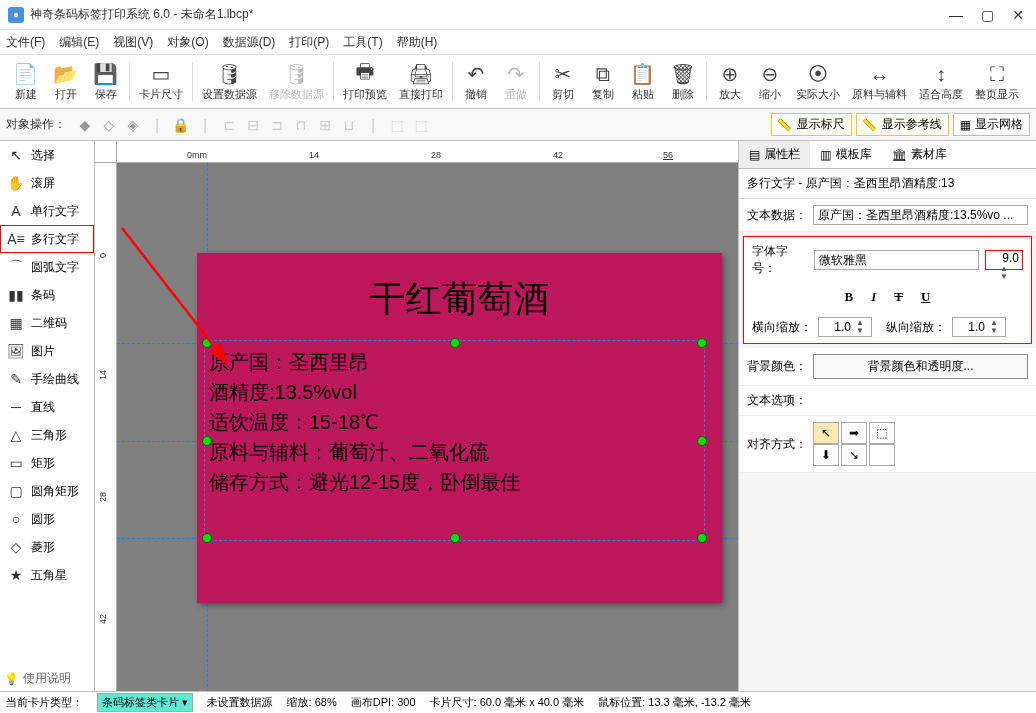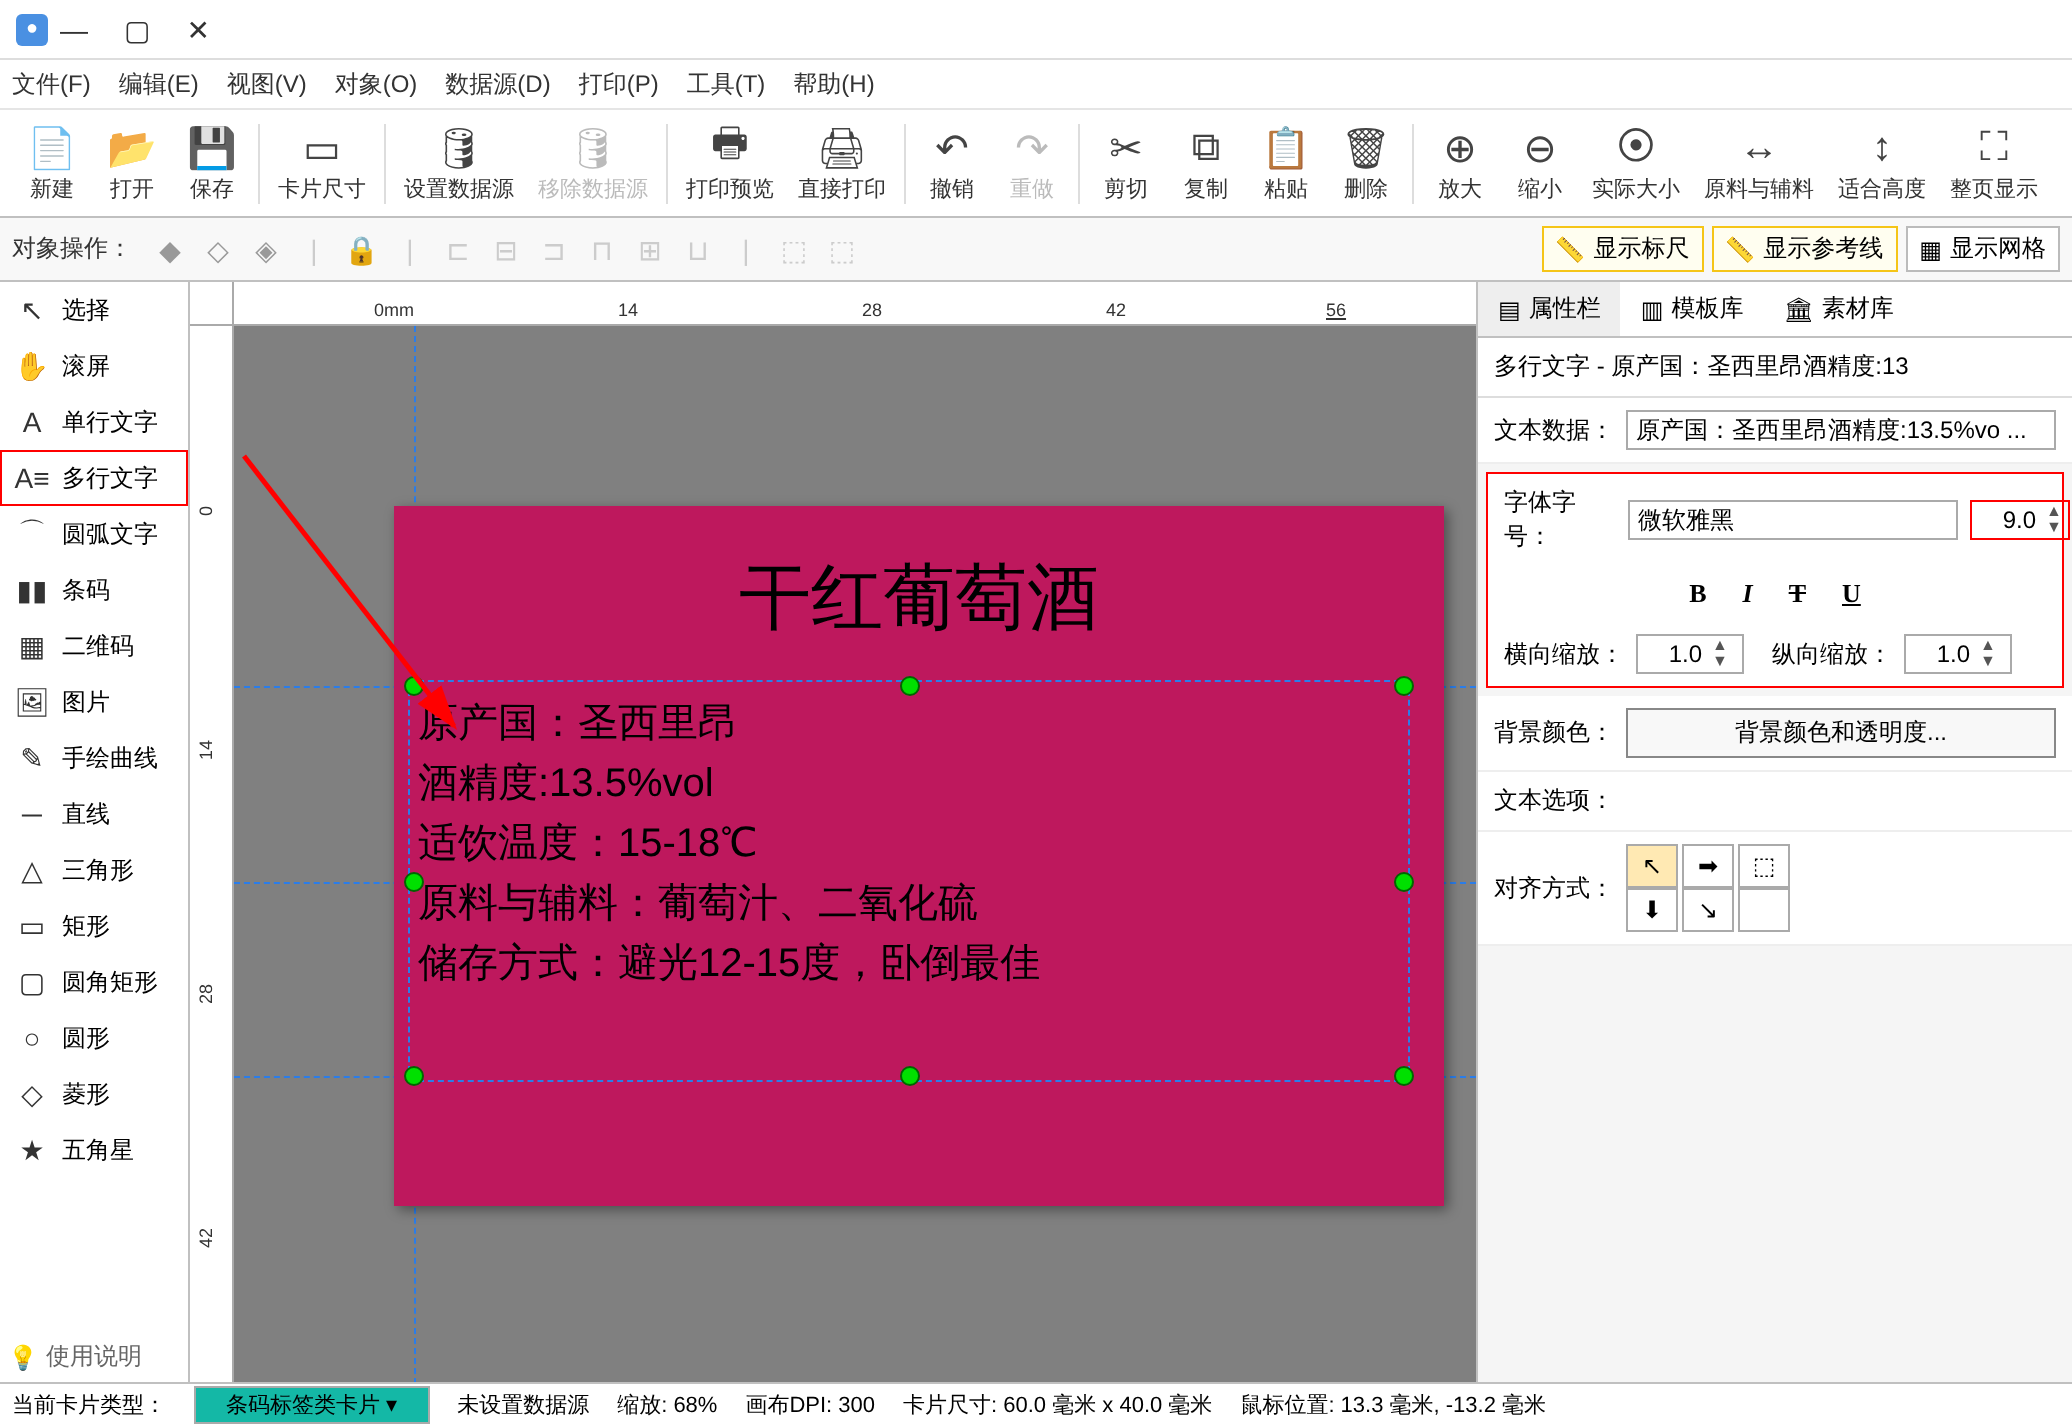--- a/index.html
+++ b/index.html
@@ -70,39 +70,40 @@
 .rbody { flex:1; overflow-y:auto; padding:0; }
 .robrow { border-bottom:1px solid #ddd; padding:6px 8px; font-size:12px; background:#fff; }
 .robrow.title { background:#fff; font-size:12px; }
 .objtitle { white-space:nowrap; overflow:hidden; text-overflow:ellipsis; }
 .prow { display:flex; align-items:center; gap:6px; padding:6px 8px; font-size:12px; background:#fff; border-bottom:1px solid #eee; }
 .prow .plabel { min-width:56px; }
 .prow input[type=text] { flex:1; border:1px solid #aaa; padding:2px 4px; font-size:12px; height:20px; }
 .prow .numbox { width:54px; border:1px solid #aaa; display:flex; align-items:center; height:20px; }
 .prow .numbox input { border:none; width:34px; text-align:right; padding-right:2px; font-size:12px; }
 .prow .numbox .spin { width:14px; font-size:8px; line-height:8px; text-align:center; color:#555; }
-.redbox { border:1px solid #ff0000 !important; }
+.redbox { border:1px solid #ff0000 !important;flex-direction:column; }
 .fontbtns { display:flex; gap:18px; justify-content:center; padding:6px; background:#fff; }
 .fontbtns span { font-weight:bold; font-size:13px; cursor:pointer; font-family:serif; }
 .widebtn { flex:1; border:1px solid #888; background:#f8f8f8; text-align:center; padding:3px; font-size:12px; cursor:pointer; }
 .swatch { width:18px; height:18px; background:#000; border:1px solid #888; }
 .dial { width:56px; height:56px; border:1px solid #888; border-radius:50%; position:relative; background:#fff; }
 .dial .dot { width:8px; height:8px; border-radius:50%; background:#fff; border:1px solid #888; position:absolute; right:-4px; top:24px; }
 .alignrow { display:flex; gap:2px; }
 .alignbtn { width:26px; height:22px; border:1px solid #aaa; background:#fff; display:flex; align-items:center; justify-content:center; font-size:12px; cursor:pointer; }
 
 
 .statusbar { position:absolute; bottom:0; left:0; right:0; height:22px; background:#fff; border-top:1px solid #c0c0c0; display:flex; align-items:center; font-size:11px; padding:0 6px; gap:14px; }
 .statusbar .spacer { flex:1; }
 </style>
 </head>
 <body>
 
 <div class="titlebar">
   <div class="ico">●</div>
+  <div class="title">神奇条码标签打印系统 6.0 - 未命名1.lbcp*</div>
   <div class="wbtns">
     <span>—</span>
     <span>▢</span>
     <span>✕</span>
   </div>
 </div>
 
 <div class="menubar" id="menubar">
     <span>文件(F)</span>
     <span>编辑(E)</span>
@@ -432,20 +433,20 @@
             <div class="alignbtn"></div>
           </div>
         </div>
       </div>
     </div>
   </div>
 </div>
 
 <div class="statusbar">
   <span>当前卡片类型：</span>
-  <span style="border:1px solid #aaa;padding:1px 15px;background:#14b8a6"><span>条码标签类卡片</span> ▾</span>
+  <span style="border:1px solid #aaa;padding:1px 4px;background:#5eead4"><span>条码标签类卡片</span> ▾</span>
   <span>未设置数据源</span>
   <span>缩放: 68%</span>
   <span>画布DPI: 300</span>
   <span>卡片尺寸: 60.0 毫米 x 40.0 毫米</span>
   <span>鼠标位置: 13.3 毫米, -13.2 毫米</span>
   <span class="spacer"></span>
 </div>
 
 </body></html>

